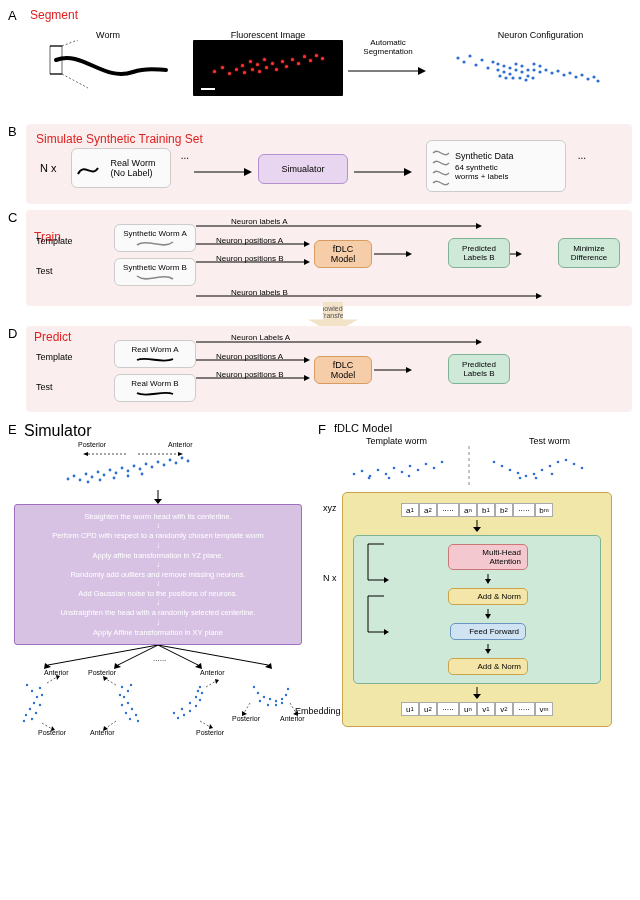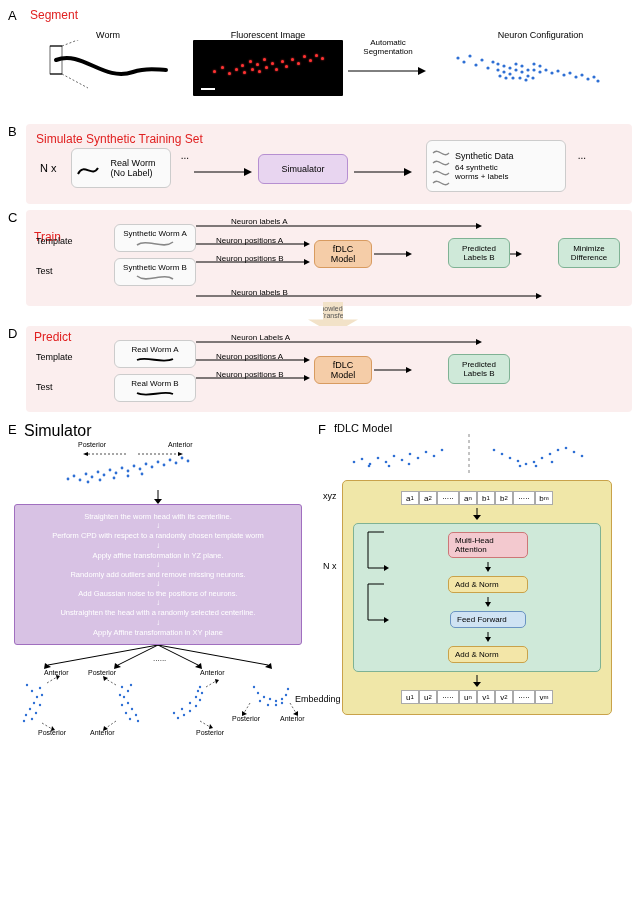--- a/index.html
+++ b/index.html
@@ -101,21 +101,21 @@
     border:1px solid #aaa;
     background:#fff;
     font-size:8px;
     width:18px; height:14px;
     display:inline-flex;align-items:center;justify-content:center;
     margin:0;
   }
   .cellrow { display:flex; gap:0; }
   .mini-box {
     border:1px solid #888; border-radius:5px;
-    padding:3px 6px; font-size:8px; text-align:left;
+    padding:3px 6px; font-size:8px; text-align:right;
   }
   .mini-pink { background:#f3c9cf; border-color:#c77; }
   .mini-yellow { background:#f3e6a8; border-color:#c9a24a; }
   .mini-blue { background:#cfe3f3; border-color:#6a94c2; }
   .ant-label { font-size:7px; }
   .dots { fill:#2e6fd4; }
   .knowledge-arrow {
     width:50px;height:32px;
     background:linear-gradient(#f2e2c8,#f2e2c8);
     clip-path: polygon(30% 0,70% 0,70% 55%,100% 55%,50% 100%,0 55%,30% 55%);
@@ -562,20 +562,24 @@
         <div class="ant-label" style="position:absolute;left:-2px;top:42px;">Posterior</div>
         <div class="ant-label" style="position:absolute;left:46px;top:42px;">Anterior</div>
       </div>
     </div>
   </div>
 
   <div style="position:relative;width:300px;">
     <div class="panel-label" style="left:0;top:0;">F</div>
     <div style="margin-left:16px;font-size:11px;">fDLC Model</div>
 
+    <div class="row" style="justify-content:space-around;margin-top:2px;">
+      <div class="label">Template worm</div>
+      <div class="label">Test worm</div>
+    </div>
 
     <svg width="290" height="40" style="margin-left:6px;">
       <line x1="145" y1="0" x2="145" y2="40" stroke="#888" stroke-dasharray="3 3"></line>
       <g class="dots">
         <circle cx="30" cy="28" r="1.3"></circle>
           <circle cx="38" cy="25" r="1.3"></circle>
           <circle cx="46" cy="30" r="1.3"></circle>
         <circle cx="54" cy="24" r="1.3"></circle>
           <circle cx="62" cy="28" r="1.3"></circle>
           <circle cx="70" cy="22" r="1.3"></circle>

